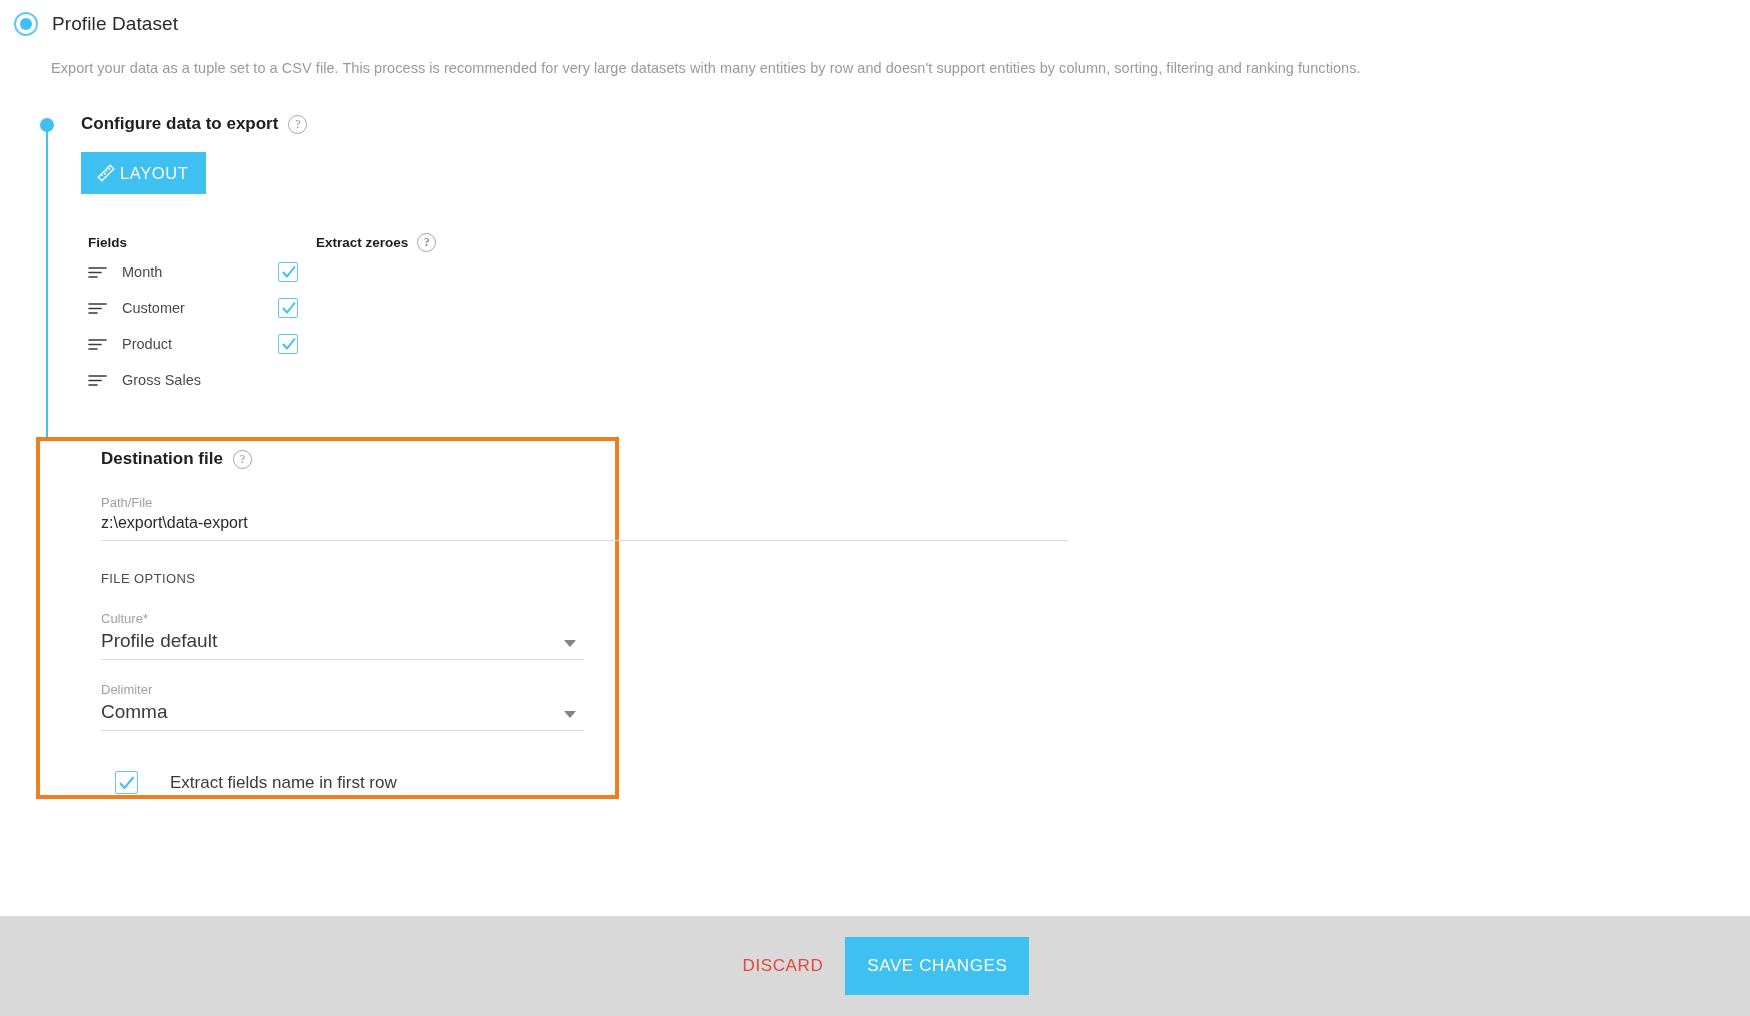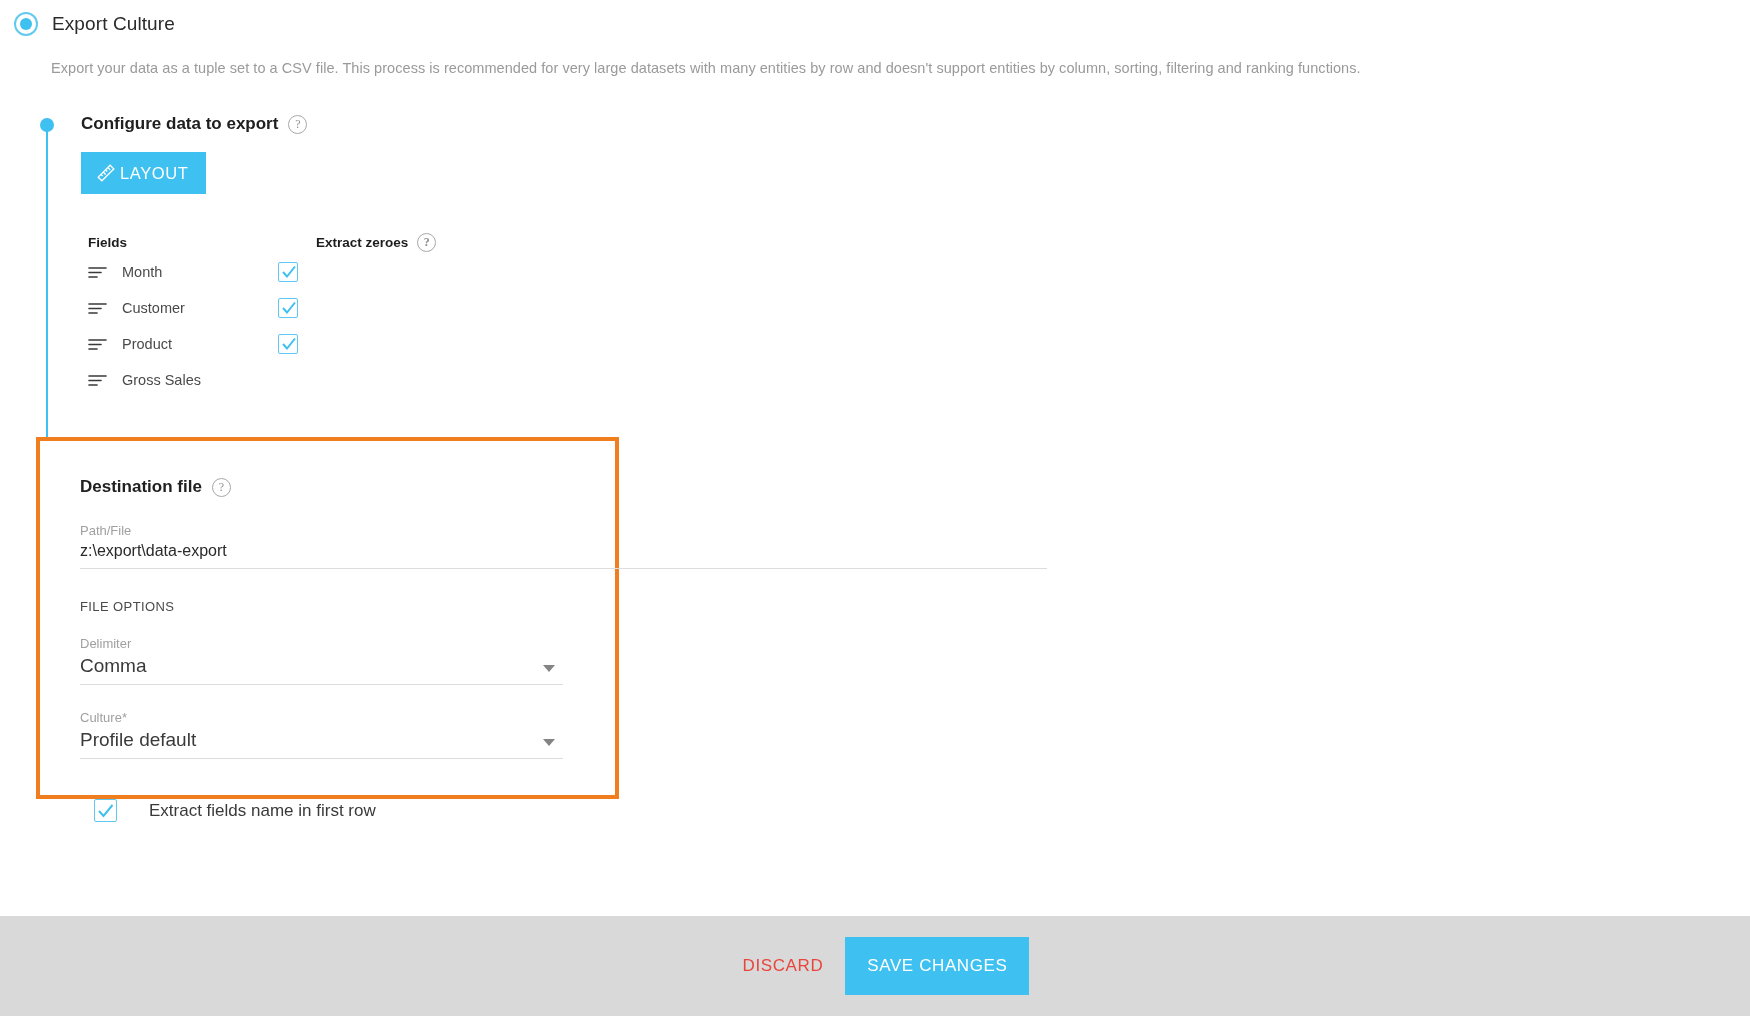--- a/index.html
+++ b/index.html
@@ -166,23 +166,22 @@
   
   .dest-panel {
     position: absolute;
     left: 36px; top: 437px;
     width: 583px; height: 362px;
     border: 4px solid #f07d1e;
     background: #ffffff;
   }
   .dest-inner {
     position: absolute;
-    left: 40px; top: 8px;
+    left: 61px; top: 8px;
     width: 500px;
-    margin-top: 28px;
   }
   .dest-head {
     display: flex; align-items: center; gap: 10px;
     margin-top: 0px;
   }
   .field-label {
     font-size: 13px;
     color: #a0a0a0;
     margin-bottom: 4px;
   }
@@ -283,21 +282,21 @@
 </style>
 </head>
 <body>
 
 <div class="page">
 
   <div class="header-row">
     <span class="radio-outer">
       <span class="radio-inner"></span>
     </span>
-    <span class="header-title">Export Culture</span>
+    <span class="header-title">Profile Dataset</span>
   </div>
 
   <div class="description">Export your data as a tuple set to a CSV file. This process is recommended for very large datasets with many entities by row and doesn't support entities by column, sorting, filtering and ranking functions.</div>
 
   <div class="tl-line"></div>
   <div class="tl-dot d1"></div>
   <div class="tl-dot d2"></div>
 
   <div class="section-1">
     <div class="sec-head">
@@ -423,38 +422,38 @@
         <span class="help-icon">?</span>
       </div>
 
       <div style="margin-top:26px;">
         <div class="field-label">Path/File</div>
         <input class="text-input" type="text" value="z:\export\data-export" style="">
       </div>
 
       <div class="file-options-label">FILE OPTIONS</div>
 
-      <div style="margin-top:22px;">
-        <div class="field-label">Delimiter</div>
-        <div class="select-wrap">
-          <input class="select-val" type="text" readonly="" value="Comma" style="">
-          <span class="caret"></span>
-        </div>
-      </div>
-
       <div style="margin-top:25px;">
         <div class="field-label">
           <span>Culture</span><span class="req">*</span>
         </div>
         <div class="select-wrap">
           <input class="select-val" type="text" readonly="" value="Profile default" style="">
           <span class="caret"></span>
         </div>
       </div>
 
+      <div style="margin-top:22px;">
+        <div class="field-label">Delimiter</div>
+        <div class="select-wrap">
+          <input class="select-val" type="text" readonly="" value="Comma" style="">
+          <span class="caret"></span>
+        </div>
+      </div>
+
       <div class="chk-row">
         <span class="chk-lg">
           <svg width="20" height="20" viewBox="0 0 20 20">
               <polyline points="3,10 7.5,15 16.5,4" fill="none" stroke="#3ec0f0" stroke-width="2"></polyline>
             </svg>
         </span>
         <span class="label">Extract fields name in first row</span>
       </div>
 
     </div>

